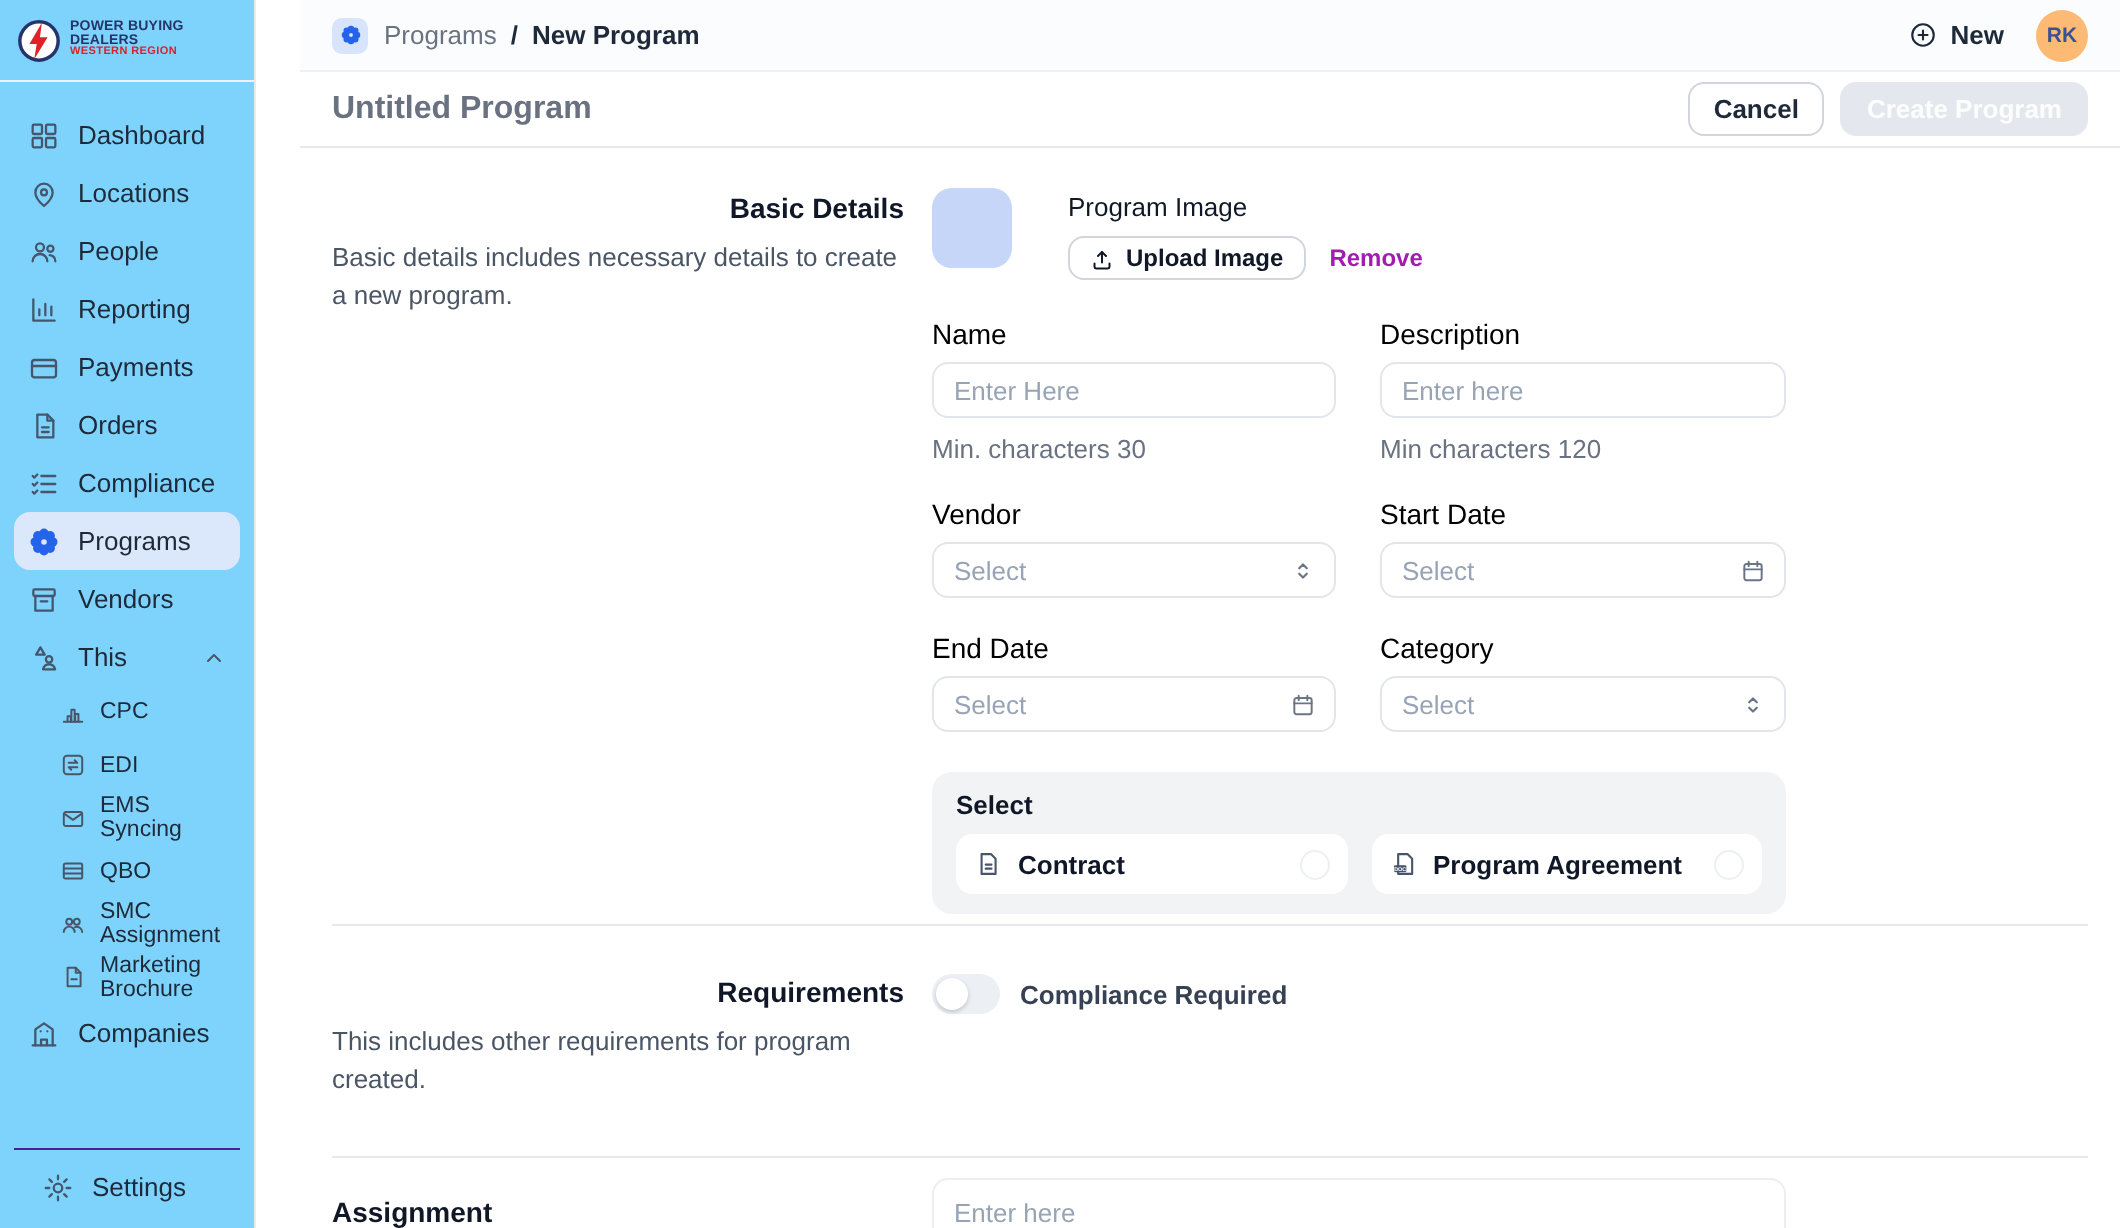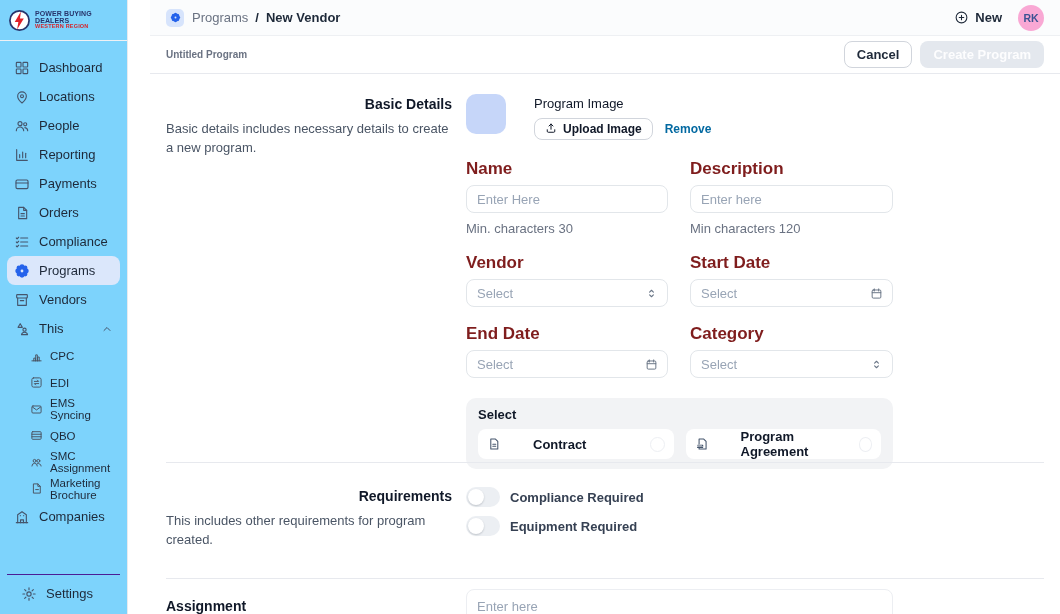--- a/index.html
+++ b/index.html
@@ -31,67 +31,67 @@
   
   .topbar{position:absolute;left:150px;right:0;top:0;height:36px;background:#fbfcfd;
           border-bottom:1px solid #eef0f3;display:flex;align-items:center;padding:0 16px;box-sizing:border-box;}
   .crumb-badge{width:18px;height:18px;border-radius:5px;background:#d7e4fc;display:flex;
                align-items:center;justify-content:center;}
   .crumb-sec{font-size:13px;color:#6a7282;margin-left:8px;cursor:pointer;}
   .crumb-sep{font-size:13px;color:#1e2939;font-weight:600;margin:0 7px;}
   .crumb-cur{font-size:13px;color:#1e2939;font-weight:600;}
   .top-right{margin-left:auto;display:flex;align-items:center;gap:16px;}
   .new-btn{display:flex;align-items:center;gap:6px;font-size:13px;font-weight:600;color:#1e2939;cursor:pointer;}
-  .avatar{width:26px;height:26px;border-radius:50%;background:#f9a8d4;color:#3a5292;font-size:10.5px;
+  .avatar{width:26px;height:26px;border-radius:50%;background:#fdba74;color:#3a5292;font-size:10.5px;
           font-weight:bold;display:flex;align-items:center;justify-content:center;cursor:pointer;}
 
   .titlebar{position:absolute;left:150px;right:0;top:36px;height:38px;background:#fff;
             border-bottom:1px solid #e7e9ee;display:flex;align-items:center;padding:0 16px;box-sizing:border-box;}
-  .page-title{font-size:10px;font-weight:600;color:#6a7282;}
+  .page-title{font-size:16px;font-weight:600;color:#6a7282;}
   .title-actions{margin-left:auto;display:flex;align-items:flex-start;gap:8px;}
   .btn-cancel{background:#fff;border:1px solid #d1d5dc;border-radius:8px;padding:5px 12px;
               font-size:13px;font-weight:600;color:#1e2939;font-family:inherit;cursor:pointer;}
   .btn-create{background:#e4e8ee;border:none;border-radius:8px;padding:6px 13px;
               font-size:13px;font-weight:600;color:#fdfdfe;font-family:inherit;cursor:default;}
 
   
   .main{position:absolute;left:150px;right:0;top:74px;bottom:0;background:#fff;overflow:hidden;}
   .sec-head{font-size:14px;font-weight:bold;color:#101828;margin:0 0 8px 0;text-align:right;}
   .sec-desc{font-size:13px;color:#4a5565;line-height:1.45;margin:0;}
   .bd-left{position:absolute;left:16px;top:22px;width:286px;}
   .bd-right{position:absolute;left:316px;top:20px;width:427px;}
 
   .img-row{display:flex;gap:28px;align-items:flex-start;}
   .img-ph{width:40px;height:40px;border-radius:10px;background:#c6d6f9;cursor:pointer;}
   .img-label{font-size:13px;color:#101828;margin:2px 0 7px 0;}
   .img-actions{display:flex;align-items:center;gap:12px;}
-  .btn-upload{display:flex;align-items:flex-start;gap:6px;background:#fff;border:1px solid #d1d5dc;
+  .btn-upload{display:flex;align-items:flex-end;gap:6px;background:#fff;border:1px solid #d1d5dc;
               border-radius:8px;padding:3px 10px;font-size:12px;font-weight:bold;color:#101828;
               font-family:inherit;cursor:pointer;}
-  .remove-link{font-size:12px;font-weight:600;color:#0369a1;cursor:default;}
+  .remove-link{font-size:12px;font-weight:600;color:#a21caf;cursor:default;}
 
   .fgrid{margin-top:19px;display:grid;grid-template-columns:202px 203px;column-gap:22px;row-gap:17px;}
-  .f-label{font-size:17px;color:#7f1d1d;margin-bottom:6px;font-weight:bold;}
+  .f-label{font-size:14px;color:#000000;margin-bottom:6px;}
   .f-input{width:100%;box-sizing:border-box;height:28px;border:1px solid #e2e6ea;border-radius:8px;
            padding:0 10px;font-size:13px;color:#1e2939;font-family:inherit;outline:none;background:#fff;}
   .f-input::placeholder{color:#98a4b5;}
   .f-help{font-size:13px;color:#6a7282;margin-top:8px;}
   .f-select{display:flex;align-items:center;justify-content:space-between;height:28px;
             border:1px solid #e2e6ea;border-radius:8px;padding:0 9px 0 10px;box-sizing:border-box;
             background:#fff;cursor:pointer;}
   .f-select .ph{font-size:13px;color:#98a4b5;}
   .f-select .ic{color:#697586;}
 
   .doc-box{margin-top:20px;background:#f2f3f5;border-radius:10px;padding:9px 12px 10px 12px;}
   .doc-box-label{font-size:13px;font-weight:bold;color:#101828;margin-bottom:7px;}
   .doc-cards{display:flex;gap:12px;}
   .doc-card{flex:1;display:flex;align-items:center;gap:8px;background:#fff;border-radius:8px;
             height:30px;padding:0 9px;cursor:pointer;}
   .doc-card .ic{color:#45556c;}
-  .doc-card-label{font-size:13px;font-weight:bold;color:#101828;margin-left:24px;}
+  .doc-card-label{font-size:13px;font-weight:bold;color:#101828;}
   .radio{margin-left:auto;width:15px;height:15px;border-radius:50%;border:1.5px solid #edeff3;
          background:#fff;box-sizing:border-box;cursor:pointer;}
 
   .divider{position:absolute;left:16px;right:16px;height:1px;background:#e7e9ee;}
   .div1{top:388px;} .div2{top:504px;}
 
   .req-left{position:absolute;left:16px;top:414px;width:286px;}
   .req-right{position:absolute;left:316px;top:413px;display:flex;flex-direction:column;gap:9px;}
   .toggle-row{display:flex;align-items:center;gap:10px;height:20px;}
   .toggle{width:34px;height:20px;border-radius:10px;background:#eceff3;position:relative;cursor:pointer;flex:0 0 auto;}
@@ -337,21 +337,21 @@
           <circle cx="7.4" cy="7.4" r="3.6"></circle>
           <circle cx="16.6" cy="7.4" r="3.6"></circle>
           <circle cx="7.4" cy="16.6" r="3.6"></circle>
           <circle cx="16.6" cy="16.6" r="3.6"></circle>
           <circle cx="12" cy="12" r="5"></circle>
           <circle cx="12" cy="12" r="2.1" fill="#d7e4fc"></circle>
         </svg>
     </span>
     <span class="crumb-sec">Programs</span>
     <span class="crumb-sep">/</span>
-    <span class="crumb-cur">New Vendor</span>
+    <span class="crumb-cur">New Program</span>
     <span class="top-right">
       <span class="new-btn">
         <span>
             <svg width="15" height="15" viewBox="0 0 24 24" fill="none" stroke="#1e2939" stroke-width="1.7" stroke-linecap="round">
               <circle cx="12" cy="12" r="8.6"></circle>
               <path d="M12 8.4v7.2M8.4 12h7.2"></path>
             </svg>
           </span>
         <span>New</span>
       </span>
@@ -488,24 +488,20 @@
 
     <div class="req-left">
       <h3 class="sec-head">Requirements</h3>
       <p class="sec-desc">This includes other requirements for program created.</p>
     </div>
     <div class="req-right">
       <div class="toggle-row">
         <span class="toggle"></span>
         <span class="toggle-label">Compliance Required</span>
       </div>
-      <div class="toggle-row">
-        <span class="toggle"></span>
-        <span class="toggle-label">Equipment Required</span>
-      </div>
     </div>
 
     <div class="divider div2"></div>
 
     <div class="el-left">
       <h3 class="sec-head">Assignment</h3>
     </div>
     <div class="el-right">
       <textarea class="el-input" placeholder="Enter here" style=""></textarea>
     </div>

